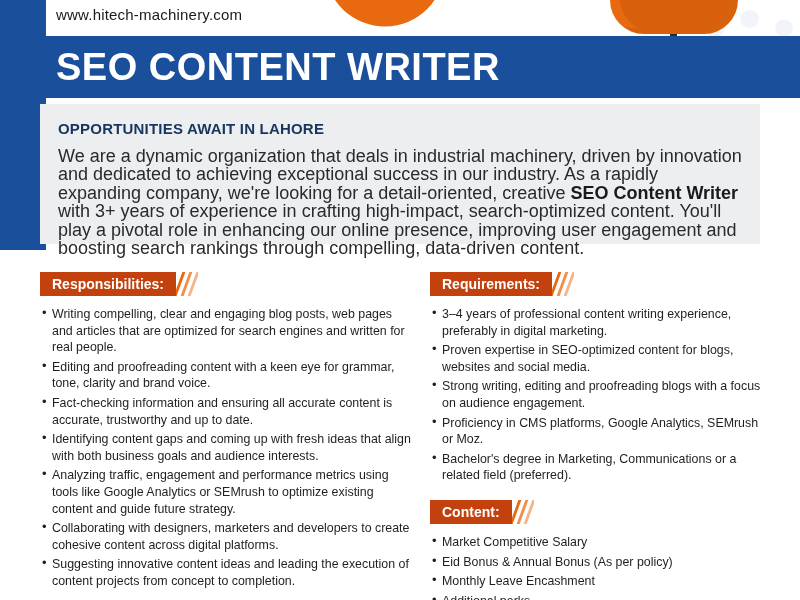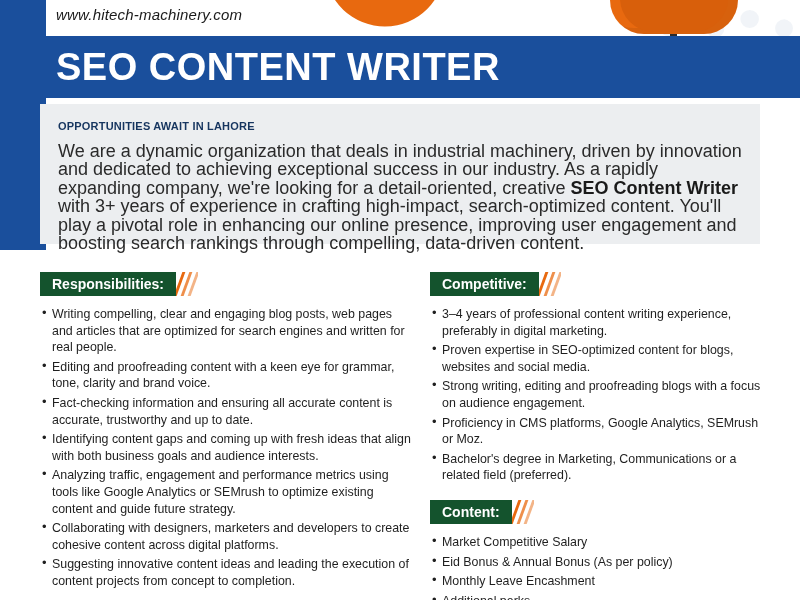--- a/index.html
+++ b/index.html
@@ -30,21 +30,20 @@
     width: 46px; height: 36px;
     background: #1a4f9c;
   }
   .website-url {
     position: absolute;
     left: 56px; top: 6px;
     font-size: 15px;
     letter-spacing: 0.2px;
     color: #1a1a1a;
     font-weight: 400;
-    font-style: italic;
   }
   
   .swoosh {
     position: absolute;
     left: 330px; top: -44px;
     width: 120px; height: 70px;
     background: #e8690f;
     border-radius: 0 0 80px 80px;
     transform: rotate(-12deg);
   }
@@ -122,38 +121,38 @@
 
   
   .intro-panel {
     position: absolute;
     left: 40px; top: 104px;
     width: 720px; height: 140px;
     background: #eceef0;
     padding: 16px 18px 10px 18px;
   }
   .intro-heading {
-    font-size: 11px;
+    font-size: 15px;
     font-weight: 700;
     color: #16355f;
     letter-spacing: 0.2px;
     margin-bottom: 10px;
   }
   .intro-body {
     font-size: 18px;
     line-height: 18.4px;
     color: #2a2a2a;
   }
   .intro-body b { font-weight: 700; color: #1a1a1a; }
 
   
   .sec-head {
     position: absolute;
     height: 24px;
-    background: #14532d;
+    background: #c2410c;
     color: #ffffff;
     font-size: 14px;
     font-weight: 700;
     line-height: 24px;
     padding: 0 12px 0 12px;
     white-space: nowrap;
   }
   .sec-head .slashes {
     position: absolute;
     right: -22px; top: 0;
@@ -243,21 +242,21 @@
   <div class="sec-head" id="head-responsibilities">
     <span>Responsibilities:</span>
     <span class="slashes">
         <i></i>
         <i></i>
         <i></i>
       </span>
   </div>
 
   <div class="sec-head" id="head-requirements">
-    <span>Competitive:</span>
+    <span>Requirements:</span>
     <span class="slashes">
         <i></i>
         <i></i>
         <i></i>
       </span>
   </div>
 
   <div class="sec-head" id="head-benefits">
     <span>Content:</span>
     <span class="slashes">

